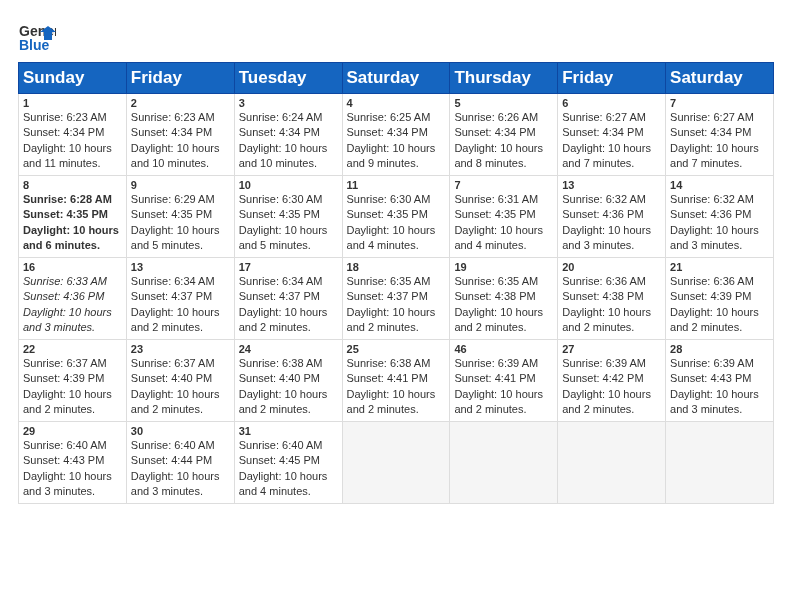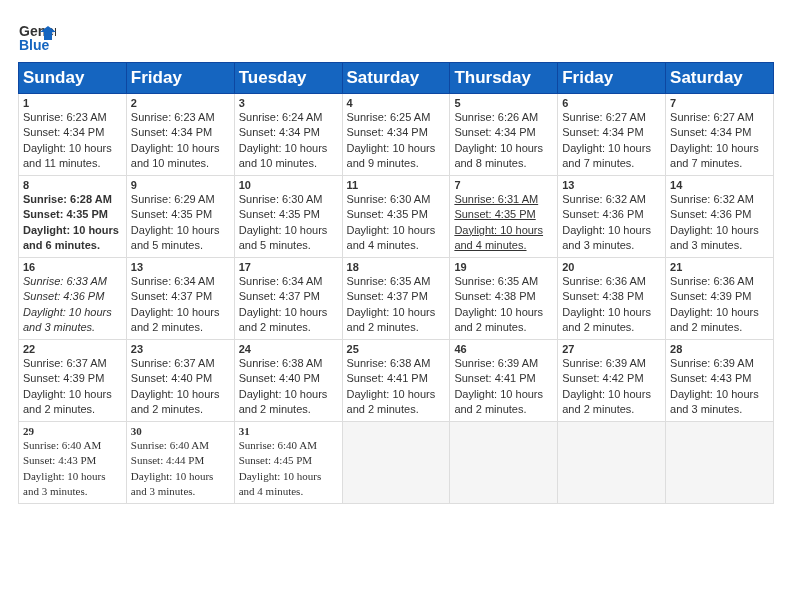--- a/index.html
+++ b/index.html
@@ -61,21 +61,20 @@
       font-size: 9.5px;
       color: #333;
       height: 82px;
       background: #fff;
     }
     .calendar td.empty {
       background: #f5f5f5;
     }
     .calendar tr:last-child td {
       height: 72px;
-      font-family: Liberation Serif, serif;
     }
     .day-num {
       font-size: 11px;
       font-weight: bold;
       display: block;
       margin-bottom: 1px;
     }
     .day-info {
       font-size: 11px;
       line-height: 1.4;
@@ -190,21 +189,21 @@
           </td>
           <td>
             <span class="day-num">11</span>
             <div class="day-info" style="white-space: pre-line;">Sunrise: 6:30 AM
 Sunset: 4:35 PM
 Daylight: 10 hours
 and 4 minutes.</div>
           </td>
           <td>
             <span class="day-num">7</span>
-            <div class="day-info" style="white-space: pre-line; text-decoration: underline;">Sunrise: 6:31 AM
+            <div class="day-info" style="white-space: pre-line;">Sunrise: 6:31 AM
 Sunset: 4:35 PM
 Daylight: 10 hours
 and 4 minutes.</div>
           </td>
           <td>
             <span class="day-num">13</span>
             <div class="day-info" style="white-space: pre-line;">Sunrise: 6:32 AM
 Sunset: 4:36 PM
 Daylight: 10 hours
 and 3 minutes.</div>

